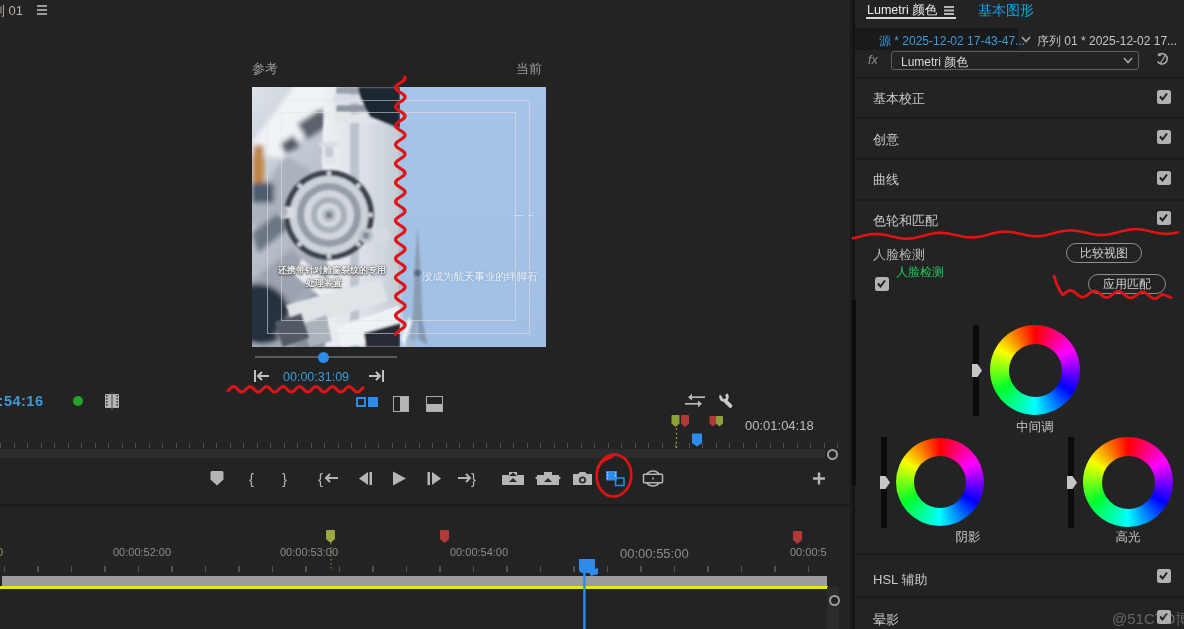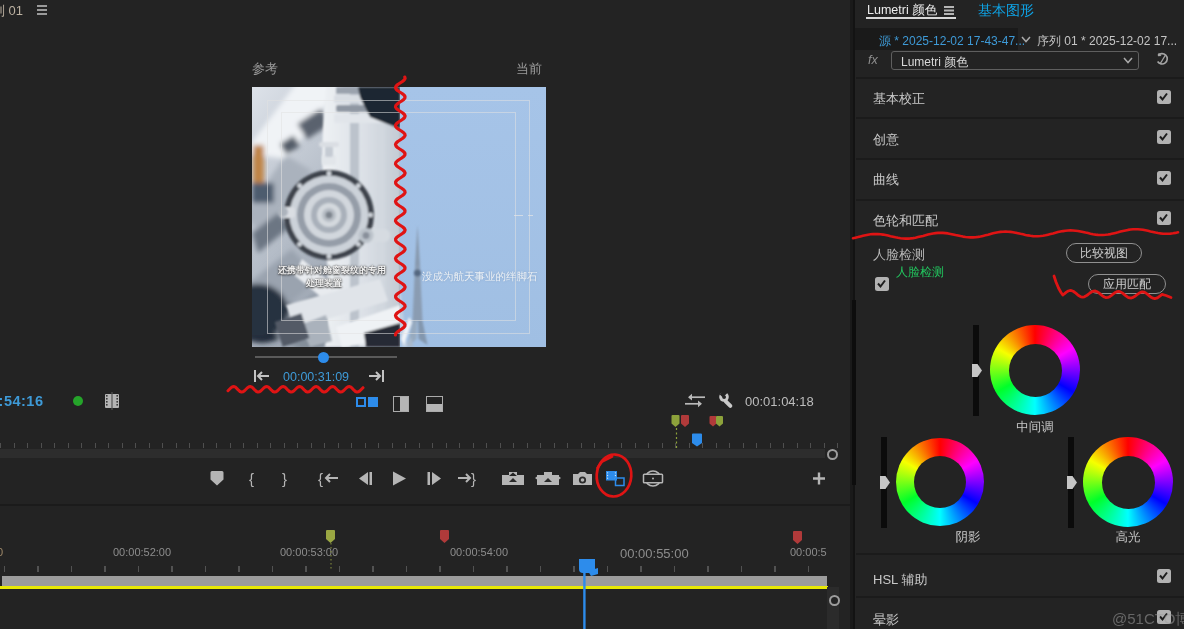--- a/index.html
+++ b/index.html
@@ -202,21 +202,21 @@
   <path d="M14,7.4 L18,10.8 L14,14.2 z" fill="#b9b9b9"></path>
 </svg>
 <svg class="abs" style="left:718px;top:391px;" width="18" height="18" viewBox="0 0 18 18">
   <g fill="#c9c9c9">
    <circle cx="6" cy="6" r="4.8"></circle>
    <rect x="8" y="7.4" width="4" height="10.5" rx="2" transform="rotate(-45 10 12.6)"></rect>
   </g>
   <rect x="3.6" y="-1.5" width="4.6" height="7.5" fill="#232323" transform="rotate(45 5.9 2.2)"></rect>
   <circle cx="6.1" cy="6.1" r="1.9" fill="#232323"></circle>
 </svg>
-<div class="txt" style="left:745px;top:394px;font-size:13px;color:#bdbdbd;">00:01:04:18</div>
+<div class="txt" style="left:745px;top:418px;font-size:13px;color:#bdbdbd;">00:01:04:18</div>
 
 <svg class="abs" style="left:668px;top:413px;z-index:3;" width="60" height="36" viewBox="0 0 60 36">
   <path d="M4.5,2 h6 a1,1 0 0 1 1,1 v7.5 l-4,3.5 -4,-3.5 v-7.5 a1,1 0 0 1 1,-1 z" fill="#8da23b"></path>
   <path d="M14,2 h6 a1,1 0 0 1 1,1 v7.5 l-4,3.5 -4,-3.5 v-7.5 a1,1 0 0 1 1,-1 z" fill="#b03a3a"></path>
   <path d="M42.5,3 h5 a1,1 0 0 1 1,1 v6.5 l-3.5,3 -3.5,-3 v-6.5 a1,1 0 0 1 1,-1 z" fill="#b03a3a"></path>
   <path d="M49,3 h5 a1,1 0 0 1 1,1 v6.5 l-3.5,3 -3.5,-3 v-6.5 a1,1 0 0 1 1,-1 z" fill="#8da23b"></path>
   <line x1="8.5" y1="15" x2="8.5" y2="36" stroke="#8da23b" stroke-width="1.2" stroke-dasharray="2 2.5"></line>
   <path d="M23,20.5 h10 a1,1 0 0 1 1,1 v8.5 l-5,3.5 -5,-3.5 v-8.5 a1,1 0 0 1 1,-1 z" fill="#2d8ceb"></path>
 </svg>
 

